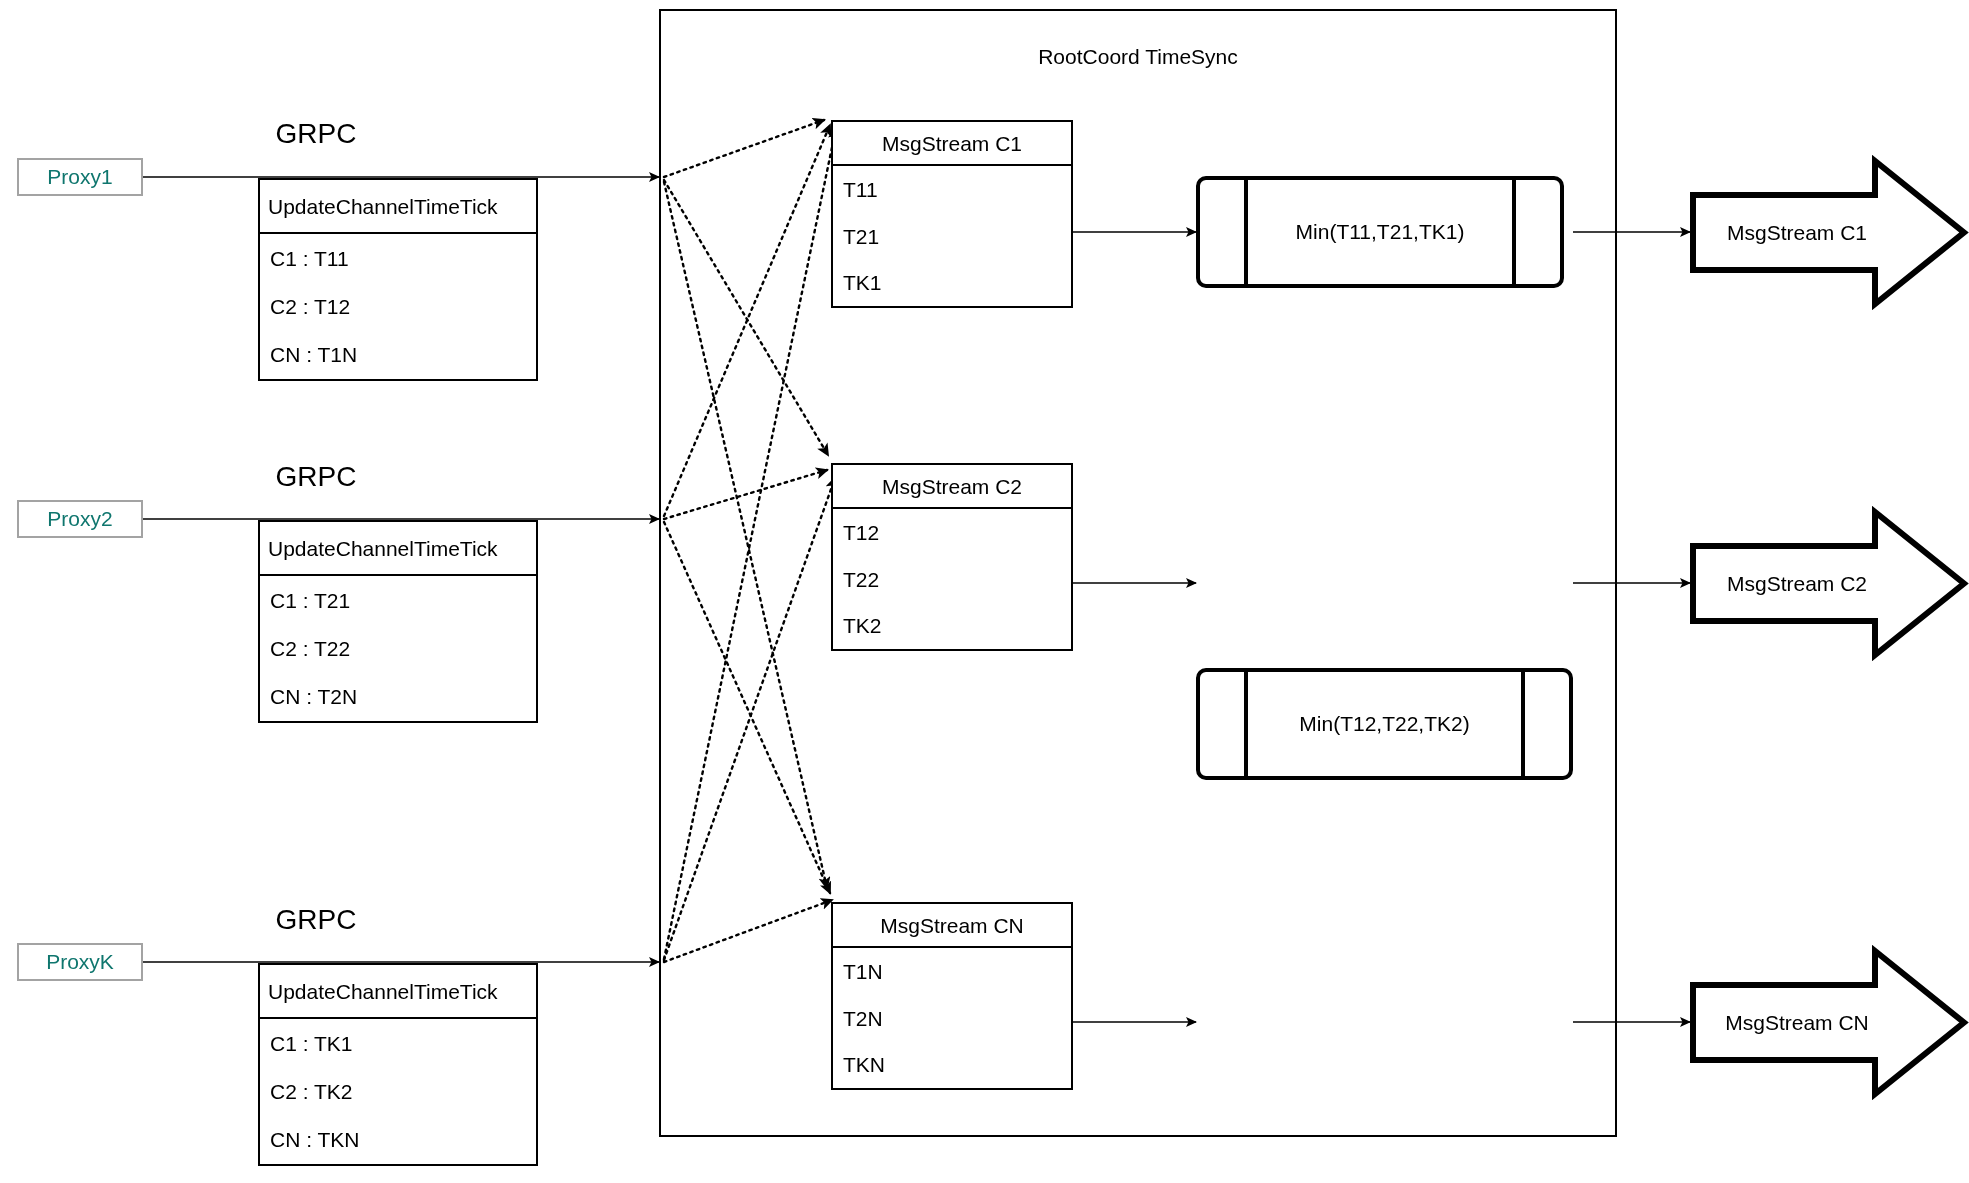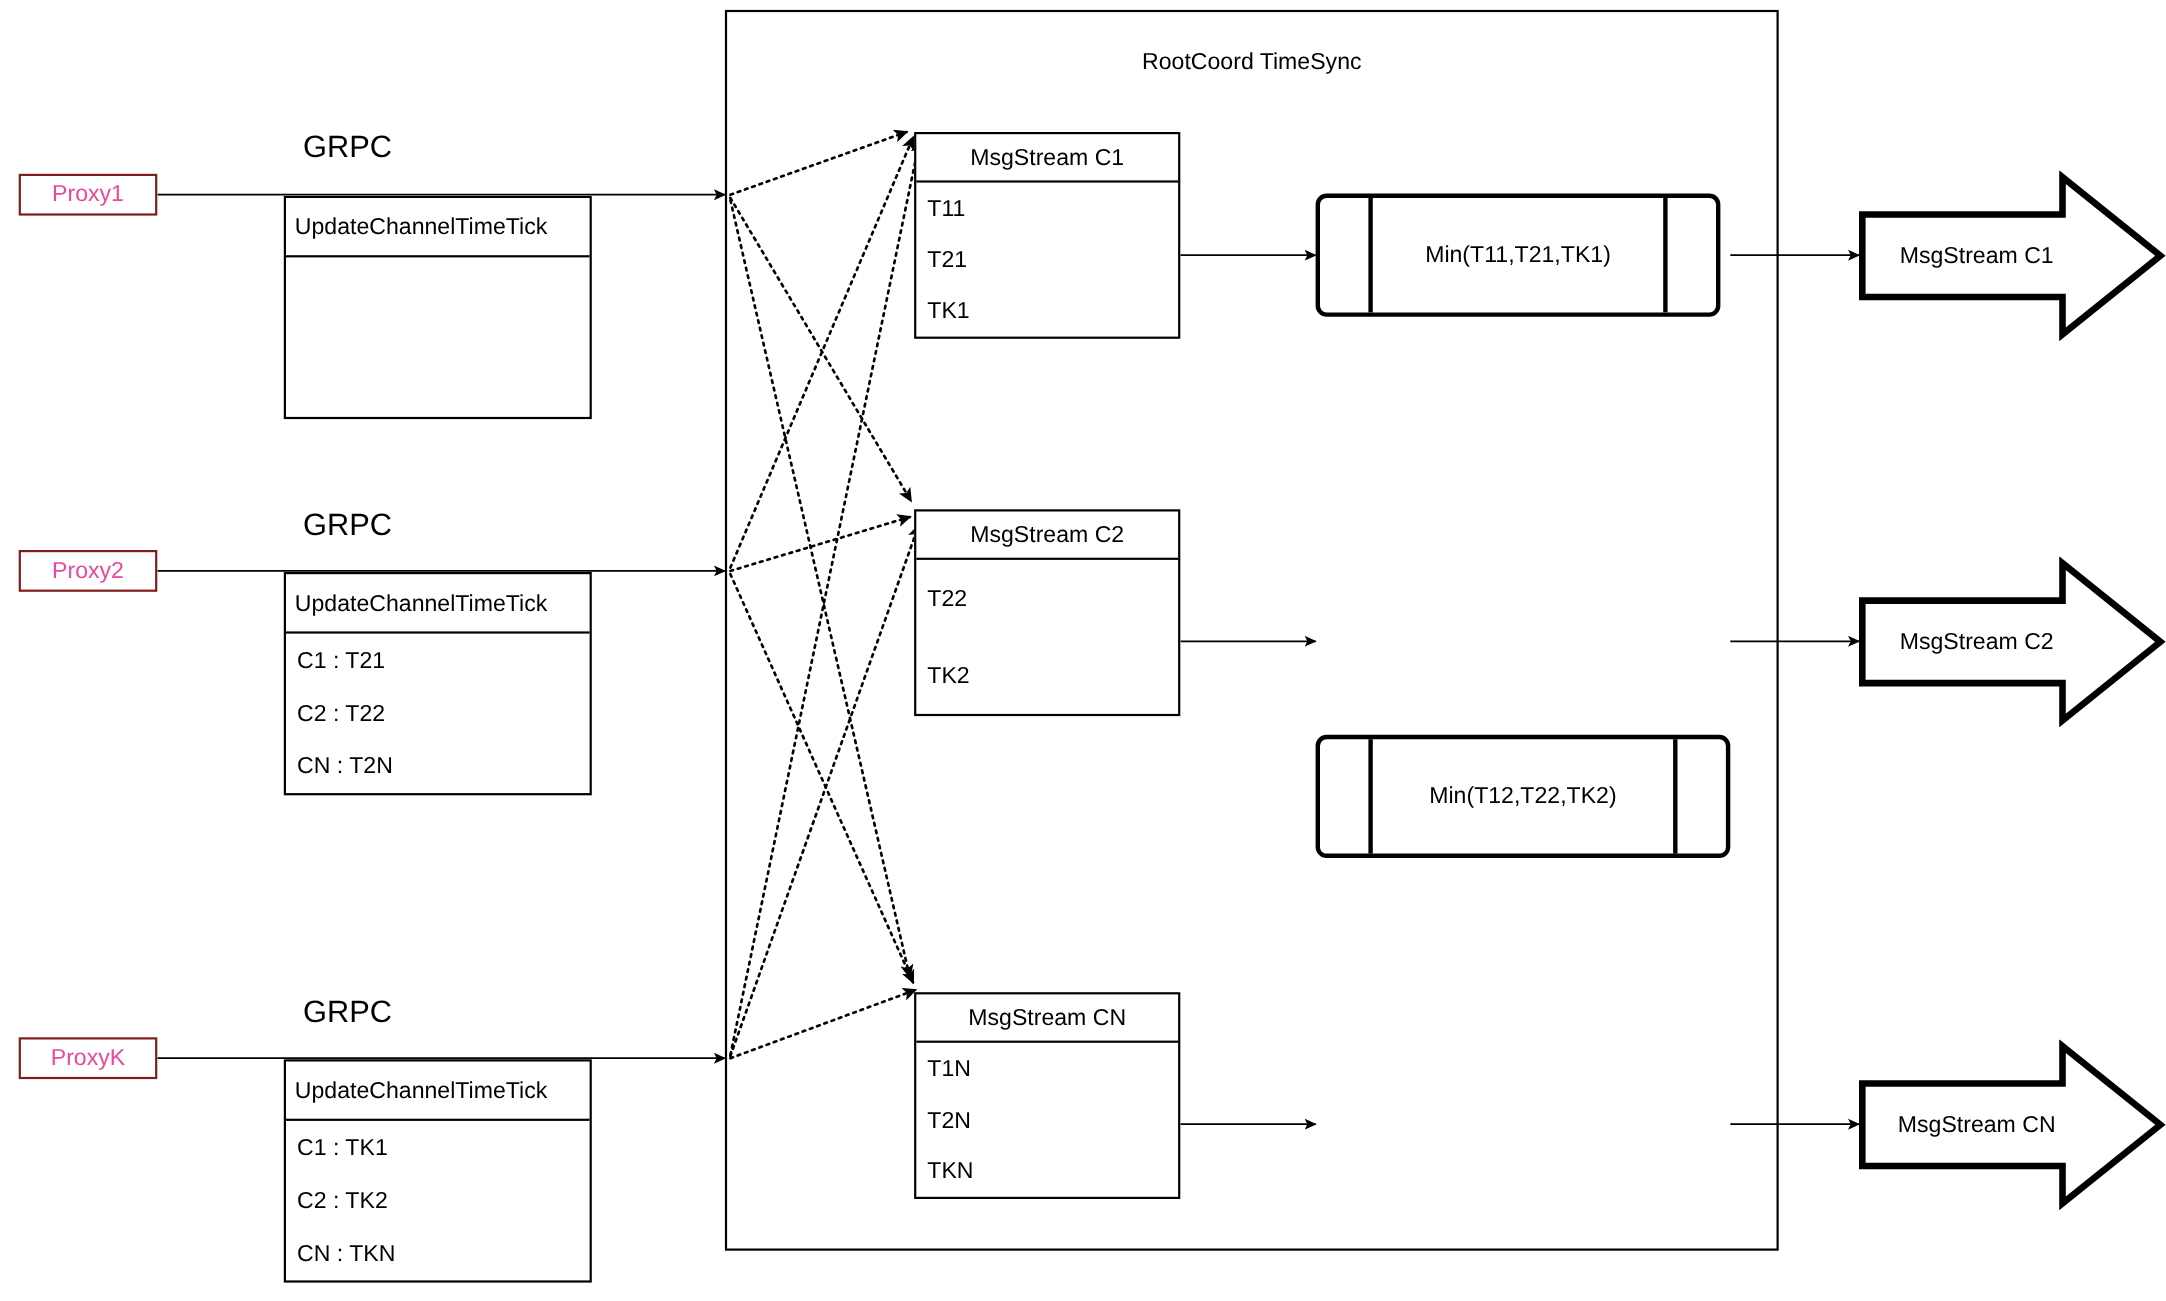--- a/index.html
+++ b/index.html
@@ -38,27 +38,27 @@
   .container-title {
     position: absolute;
     text-align: center;
     font-size: 21px;
     line-height: 26px;
     color: #000;
     white-space: nowrap;
   }
   
   .proxy-box {
-    border: 2px solid #7f1d1d;
+    border: 2px solid #a3a3a3;
     background: #fff;
     display: flex;
     align-items: center;
     justify-content: center;
     font-size: 21px;
-    color: #ec4899;
+    color: #0f766e;
   }
   
   .grpc-label {
     position: absolute;
     font-size: 28px;
     line-height: 26px;
     text-align: center;
     white-space: nowrap;
   }
   
@@ -193,20 +193,25 @@
 
   <div class="node container-box" style="left:659px; top:9px; width:958px; height:1128px;"></div>
   <div class="container-title" style="left:859px; top:44px; width:558px;">RootCoord TimeSync</div>
 
   <div class="node proxy-box" style="left:17px; top:158px; width:126px; height:38px;">Proxy1</div>
 
   <div class="grpc-label" style="left:256px; top:121px; width:120px;">GRPC</div>
 
   <div class="node record-box" style="left:258px; top:178px; width:280px; height:203px;">
     <div class="record-head left" style="height:54px;">UpdateChannelTimeTick</div>
+    <div class="record-body">
+      <div class="record-row">C1 :  T11</div>
+      <div class="record-row">C2 :  T12</div>
+      <div class="record-row">CN : T1N</div>
+    </div>
   </div>
 
   <div class="node record-box" style="left:831px; top:120px; width:242px; height:188px;">
     <div class="record-head center" style="height:44px;">MsgStream C1</div>
     <div class="record-body">
       <div class="record-row">T11</div>
       <div class="record-row">T21</div>
       <div class="record-row">TK1</div>
     </div>
   </div>
@@ -233,20 +238,21 @@
     <div class="record-body">
       <div class="record-row">C1 :  T21</div>
       <div class="record-row">C2 :  T22</div>
       <div class="record-row">CN : T2N</div>
     </div>
   </div>
 
   <div class="node record-box" style="left:831px; top:463px; width:242px; height:188px;">
     <div class="record-head center" style="height:44px;">MsgStream C2</div>
     <div class="record-body">
+      <div class="record-row">T12</div>
       <div class="record-row">T22</div>
       <div class="record-row">TK2</div>
     </div>
   </div>
 
   <div class="node process-box" style="left:1196px; top:556px; width:377px; height:112px;">
     <span class="process-bar left"></span>
     <span class="process-bar right"></span>
     <span class="process-label">Min(T12,T22,TK2)</span>
   </div>

